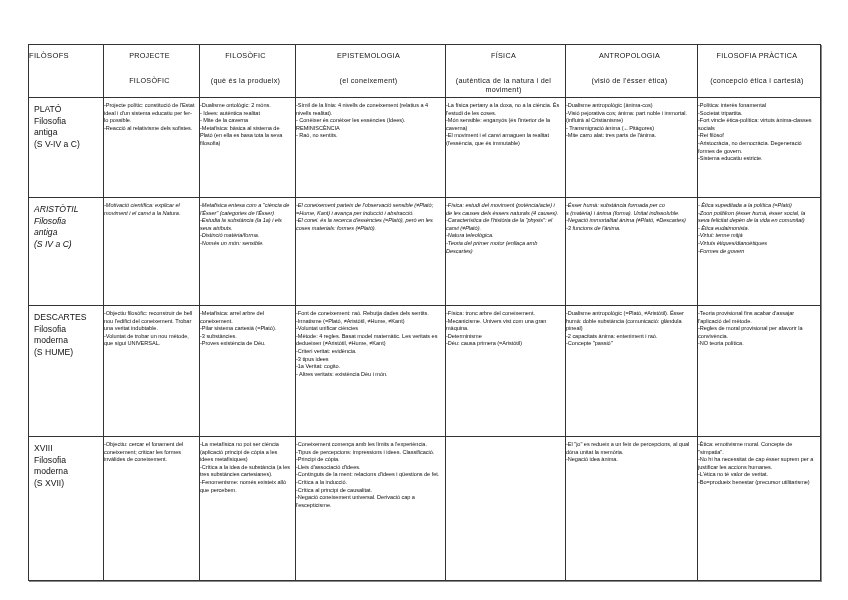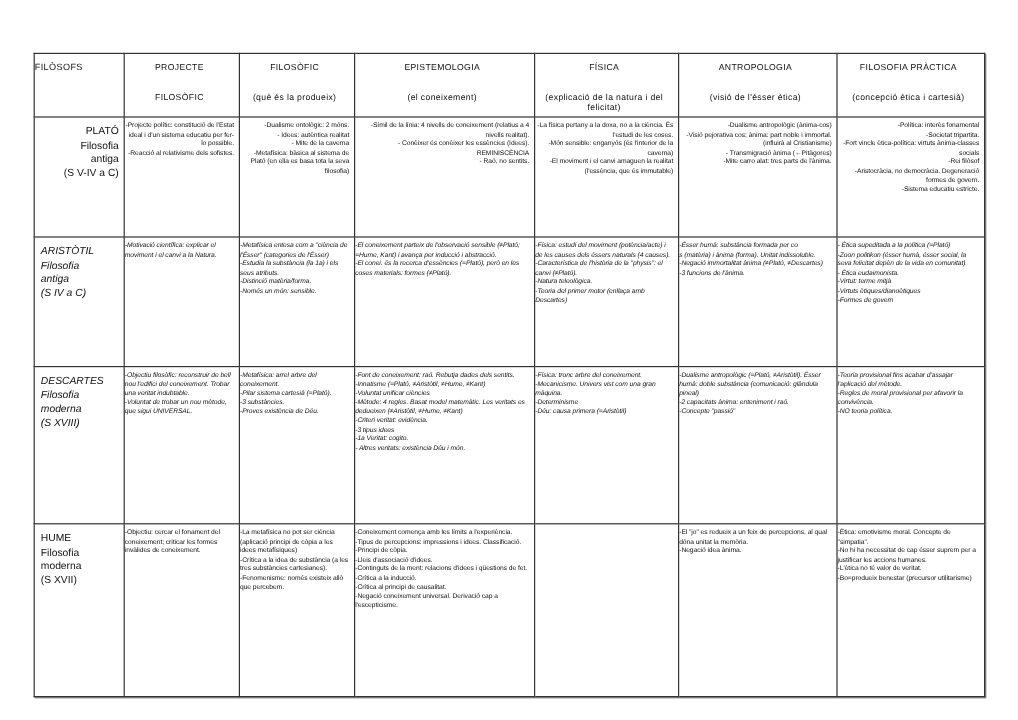--- a/index.html
+++ b/index.html
@@ -12,23 +12,23 @@
   table.grid { border: 1.5px solid #333; box-shadow: 1px 1px 0 #888; }
   th { font-weight: normal; text-align: center; font-size: 7.2px; line-height: 9px;
        letter-spacing: 0.3px; height: 35px; padding-top: 6px !important; }
   th.first { text-align: left; font-size: 7.6px; }
   th .h-title { display: block; }
   th .h-sub { display: block; margin-top: 16px; }
   td.phil { font-size: 8.6px; line-height: 11.5px; padding-top: 6px !important; padding-left: 5px !important; }
   td.phil span { display: block; }
   td.cell { font-size: 5.6px; line-height: 7.6px; letter-spacing: -0.05px; }
   td.cell .ln { display: block; }
-  tr.r1 td { height: 90px; text-align: right; }
+  tr.r1 td { height: 90px; }
   tr.r2 td { height: 98px; font-style: italic; }
-  tr.r3 td { height: 121px; font-style: italic; }
+  tr.r3 td { height: 121px; }
   tr.r4 td { height: 134px; }
 </style>
 </head>
 <body>
 
 <table class="grid">
   <colgroup>
     <col style="width:75px">
       <col style="width:96px">
       <col style="width:96px">
@@ -49,21 +49,21 @@
       <th>
           <span class="h-title">FILOSÒFIC</span>
           <span class="h-sub">(què és la produeix)</span>
         </th>
       <th>
           <span class="h-title">EPISTEMOLOGIA</span>
           <span class="h-sub">(el coneixement)</span>
         </th>
       <th>
           <span class="h-title">FÍSICA</span>
-          <span class="h-sub">(explicació de la natura i del felicitat)</span>
+          <span class="h-sub">(autèntica de la natura i del moviment)</span>
         </th>
       <th>
           <span class="h-title">ANTROPOLOGIA</span>
           <span class="h-sub">(visió de l'ésser ètica)</span>
         </th>
       <th>
           <span class="h-title">FILOSOFIA PRÀCTICA</span>
           <span class="h-sub">(concepció ètica i cartesià)</span>
         </th>
     </tr>
@@ -153,21 +153,21 @@
           <span class="ln">-Virtuts ètiques/dianoètiques</span>
           <span class="ln">-Formes de govern</span>
         </td>
   </tr>
 
   <tr class="r3">
     <td class="phil">
       <span>DESCARTES</span>
       <span>Filosofia</span>
       <span>moderna</span>
-      <span>(S XVIII)</span>
+      <span>(S HUME)</span>
     </td>
     <td class="cell">
           <span class="ln">-Objectiu filosòfic: reconstruir de bell nou l'edifici del coneixement. Trobar una veritat indubtable.</span>
           <span class="ln">-Voluntat de trobar un nou mètode, que sigui UNIVERSAL.</span>
         </td>
     <td class="cell">
           <span class="ln">-Metafísica: arrel arbre del coneixement.</span>
           <span class="ln">-Pilar sistema cartesià (=Plató).</span>
           <span class="ln">-3 substàncies.</span>
           <span class="ln">-Proves existència de Déu.</span>
@@ -195,21 +195,21 @@
         </td>
     <td class="cell">
           <span class="ln">-Teoria provisional fins acabar d'assajar l'aplicació del mètode.</span>
           <span class="ln">-Regles de moral provisional per afavorir la convivència.</span>
           <span class="ln">-NO teoria política.</span>
         </td>
   </tr>
 
   <tr class="r4">
     <td class="phil">
-      <span>HUME</span>
+      <span>XVIII</span>
       <span>Filosofia</span>
       <span>moderna</span>
       <span>(S XVII)</span>
     </td>
     <td class="cell">
           <span class="ln">-Objectiu: cercar el fonament del coneixement; criticar les formes invàlides de coneixement.</span>
         </td>
     <td class="cell">
           <span class="ln">-La metafísica no pot ser ciència (aplicació principi de còpia a les idees metafísiques)</span>
           <span class="ln">-Crítica a la idea de substància (a les tres substàncies cartesianes).</span>

